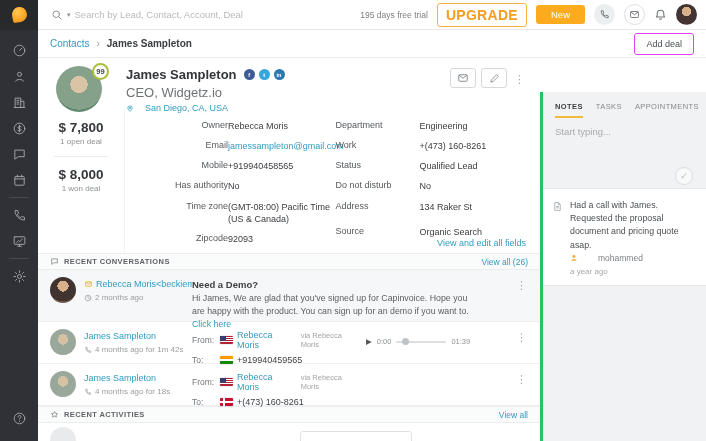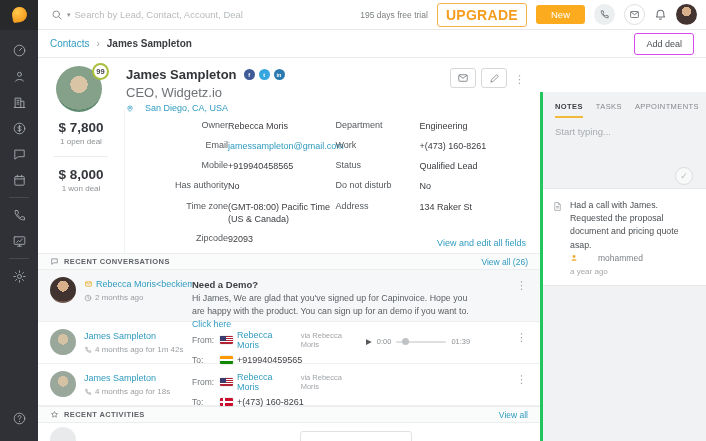--- a/index.html
+++ b/index.html
@@ -354,20 +354,24 @@
               <span class="fval">Qualified Lead</span>
             </div>
           <div class="frow">
               <span class="flabel">Do not disturb</span>
               <span class="fval">No</span>
             </div>
           <div class="frow">
               <span class="flabel">Address</span>
               <span class="fval">134 Raker St</span>
             </div>
+          <div class="frow gap">
+              <span class="flabel">Source</span>
+              <span class="fval">Organic Search</span>
+            </div>
         </div>
       </div>
       <span class="view-edit">View and edit all fields</span>
     </div>
 
     <div class="secbar">
       <span>
           <svg width="9" height="9" viewBox="0 0 24 24" fill="none" stroke="currentColor" stroke-width="2" stroke-linejoin="round">
             <path d="M4.5 5h15v10.5H10l-5.5 4z"></path>
           </svg>

